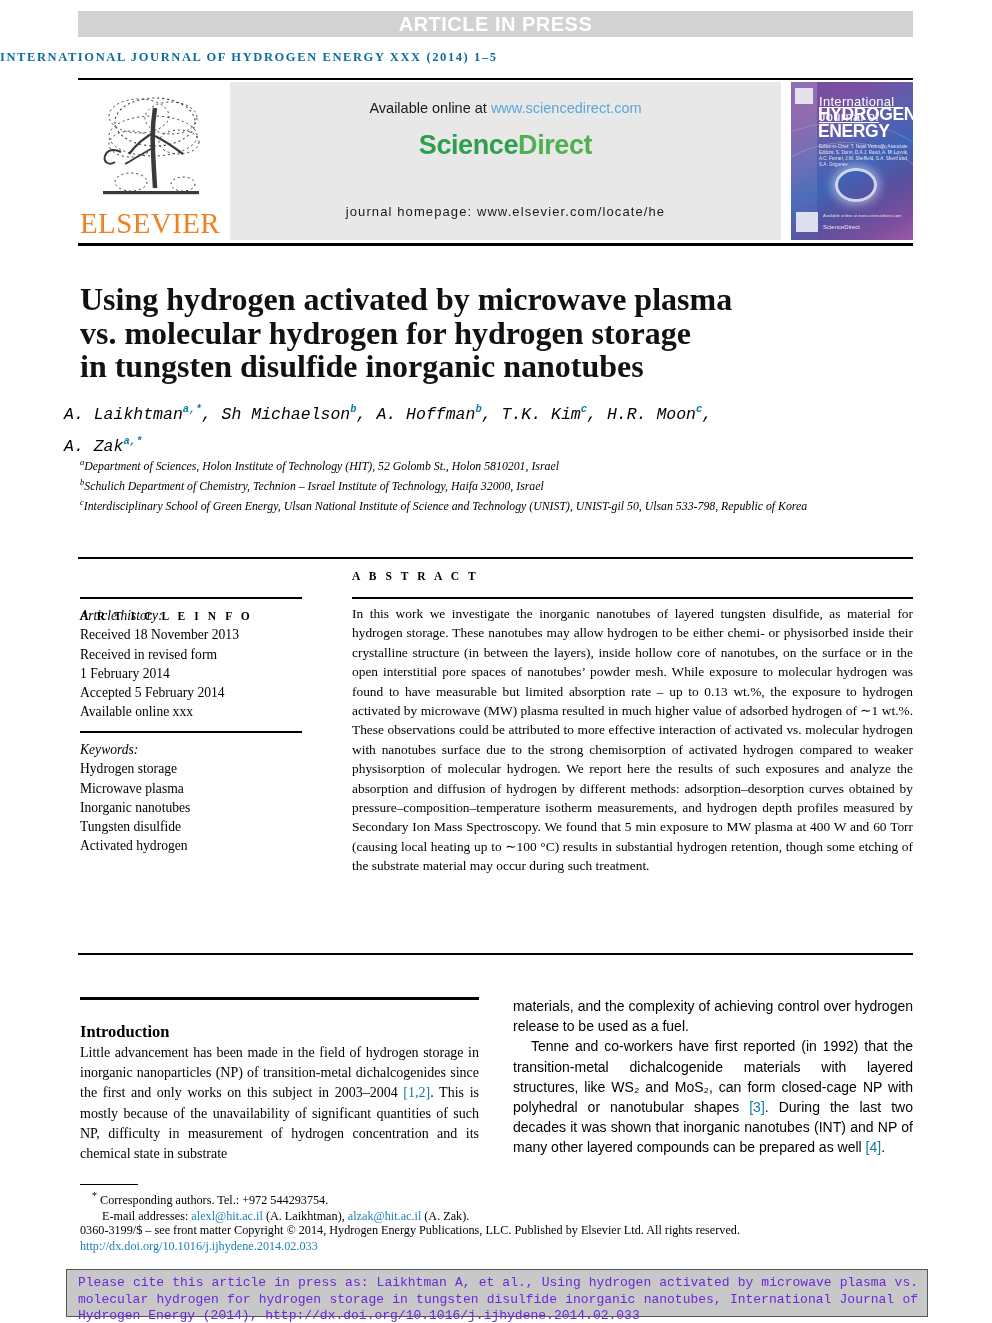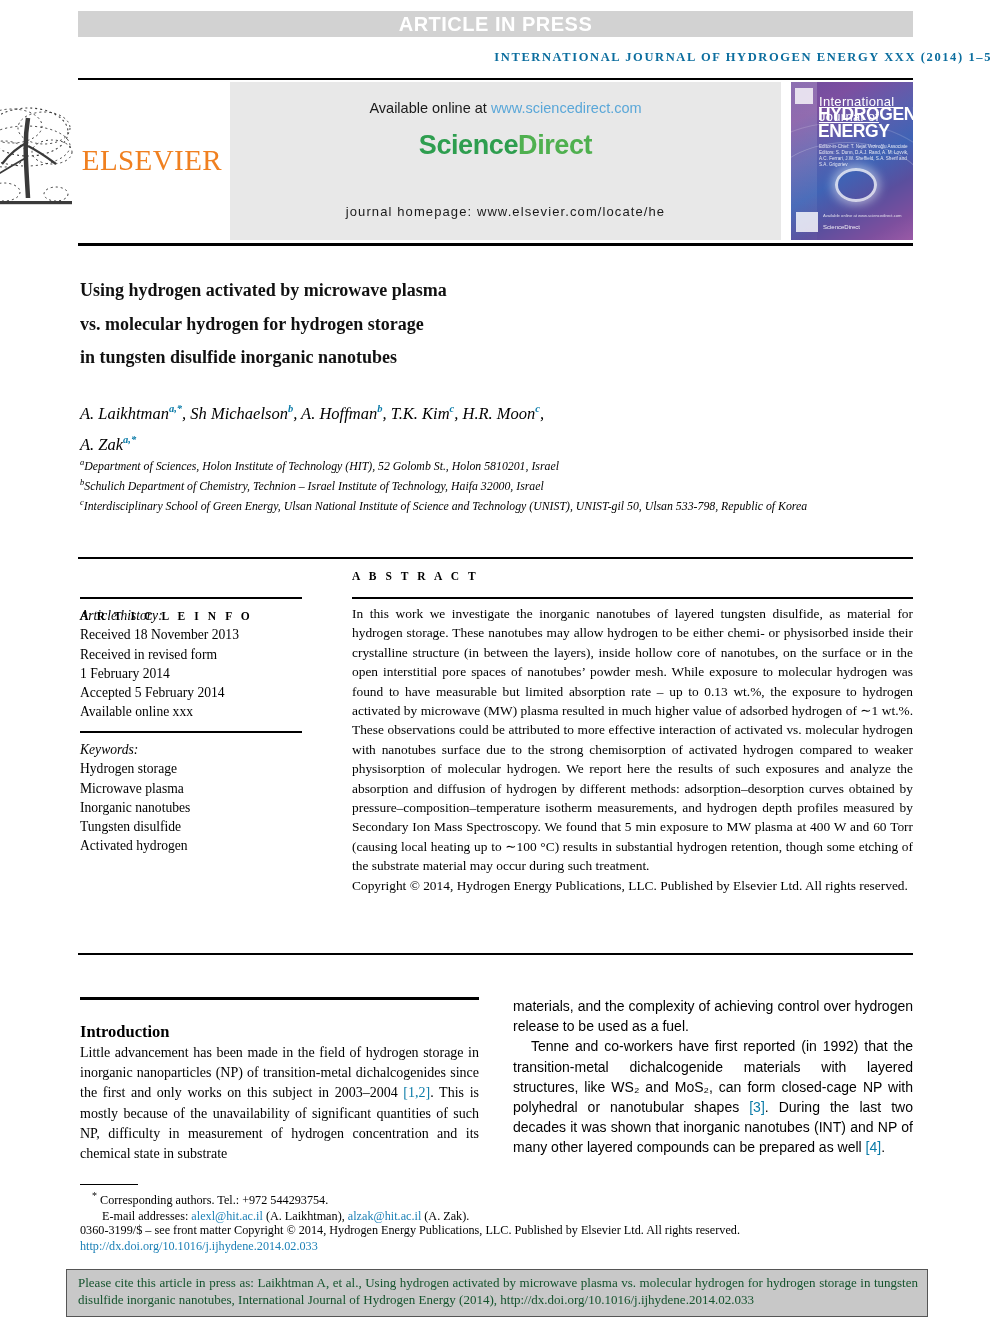--- a/index.html
+++ b/index.html
@@ -41,21 +41,21 @@
     font-size: 20px;
     letter-spacing: 0.5px;
   }
 
   
   .runhead {
     position: absolute;
     left: 0;
     top: 50px;
     width: 992px;
-    text-align: right;
+    text-align: left;
     color: #0b6d9e;
     font-family: "Liberation Serif", serif;
     font-weight: bold;
     font-size: 12.5px;
     letter-spacing: 1.6px;
     font-variant: small-caps;
   }
 
   
   .rule-thick {
@@ -71,21 +71,21 @@
     top: 82px;
     width: 835px;
     height: 158px;
     display: flex;
     align-items: stretch;
   }
   .elsevier-logo {
     width: 144px;
     flex: 0 0 144px;
     display: flex;
-    flex-direction: row;
+    flex-direction: column;
     align-items: center;
     justify-content: flex-end;
     padding-bottom: 2px;
     box-sizing: border-box;
   }
   .tree-wrap { width: 118px; height: 116px; }
   .elsevier-word {
     font-family: "Liberation Serif", serif;
     color: #f08020;
     font-size: 29px;
@@ -206,32 +206,32 @@
   }
 
   
   .title {
     position: absolute;
     left: 80px;
     top: 262px;
     width: 700px;
     font-family: "Liberation Serif", serif;
     font-weight: bold;
-    font-size: 18px;
+    font-size: 32px;
     line-height: 33.5px;
     color: #111;
   }
 
   
   .authors {
     position: absolute;
-    left: 80px;
+    left: 64px;
     top: 396px;
     width: 790px;
-    font-family: Liberation Serif, serif;
+    font-family: Liberation Mono, monospace;
     font-style: italic;
     font-size: 16.5px;
     line-height: 26px;
   }
   .authors sup { color: #0b7ba8; font-style: italic; font-size: 10.5px; font-weight: bold; }
 
   
   .affils {
     position: absolute;
     left: 80px;
@@ -378,25 +378,25 @@
   .cite-box {
     position: absolute;
     left: 66px;
     top: 1269px;
     width: 862px;
     height: 48px;
     background: #c8c8c8;
     border: 1.4px solid #555;
     box-sizing: border-box;
     padding: 5px 9px 4px 11px;
-    font-family: Liberation Serif, serif;
+    font-family: Liberation Mono, monospace;
     font-size: 13px;
     line-height: 16.6px;
     text-align: justify;
-    color: #14532d;
+    color: #6d28d9;
   }
 </style>
 </head>
 <body>
 
 <div class="page">
 
   <div class="aip-band">
     <span class="aip-text">ARTICLE IN PRESS</span>
   </div>
@@ -512,21 +512,20 @@
     <div>Tungsten disulfide</div>
     <div>Activated hydrogen</div>
   </div>
 
   <div class="abs-label">
     <div class="sec-label">A B S T R A C T</div>
   </div>
 
   <div class="abstract">
     <p>In this work we investigate the inorganic nanotubes of layered tungsten disulfide, as material for hydrogen storage. These nanotubes may allow hydrogen to be either chemi- or physisorbed inside their crystalline structure (in between the layers), inside hollow core of nanotubes, on the surface or in the open interstitial pore spaces of nanotubes’ powder mesh. While exposure to molecular hydrogen was found to have measurable but limited absorption rate – up to 0.13 wt.%, the exposure to hydrogen activated by microwave (MW) plasma resulted in much higher value of adsorbed hydrogen of ∼1 wt.%. These observations could be attributed to more effective interaction of activated vs. molecular hydrogen with nanotubes surface due to the strong chemisorption of activated hydrogen compared to weaker physisorption of molecular hydrogen. We report here the results of such exposures and analyze the absorption and diffusion of hydrogen by different methods: adsorption–desorption curves obtained by pressure–composition–temperature isotherm measurements, and hydrogen depth profiles measured by Secondary Ion Mass Spectroscopy. We found that 5 min exposure to MW plasma at 400 W and 60 Torr (causing local heating up to ∼100 °C) results in substantial hydrogen retention, though some etching of the substrate material may occur during such treatment.</p>
-    <p class="copyline">Copyright © 2014, Hydrogen Energy Publications, LLC. Published by Elsevier Ltd. All rights reserved.</p>
   </div>
 
   <div class="rule-thick" id="rule-intro"></div>
   <h2 class="intro-head">Introduction</h2>
 
   <div class="col-left">
     <span>Little advancement has been made in the field of hydrogen storage in inorganic nanoparticles (NP) of transition-metal dichalcogenides since the first and only works on this subject in 2003–2004 </span><span class="ref">[1,2]</span><span>. This is mostly because of the unavailability of significant quantities of such NP, difficulty in measurement of hydrogen concentration and its chemical state in substrate</span>
   </div>
 
   <div class="col-right">

